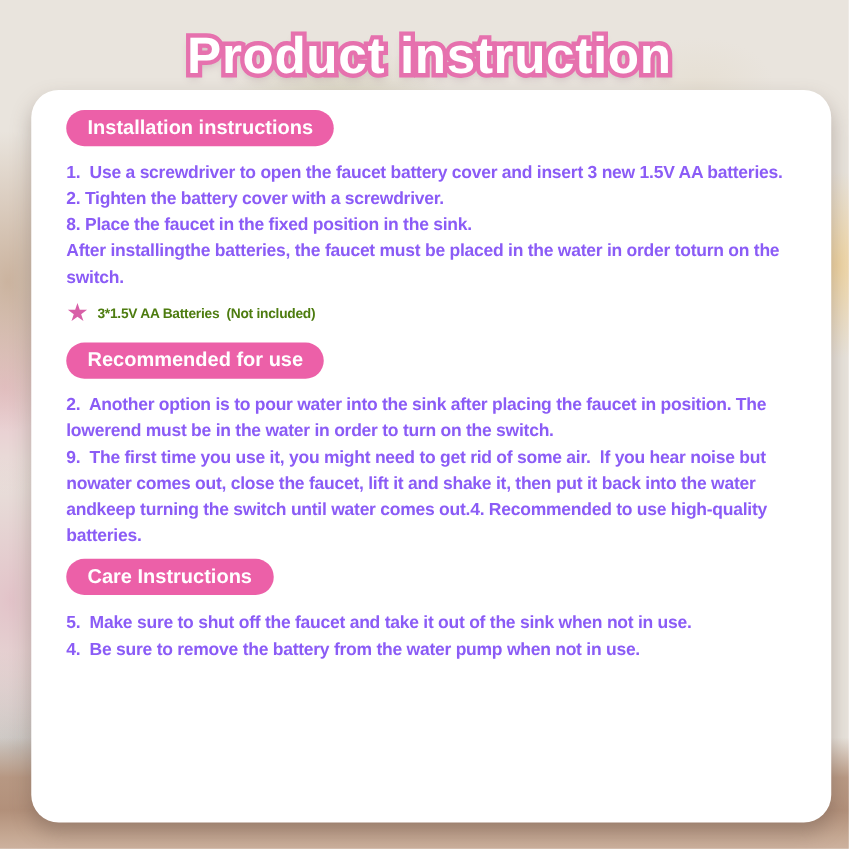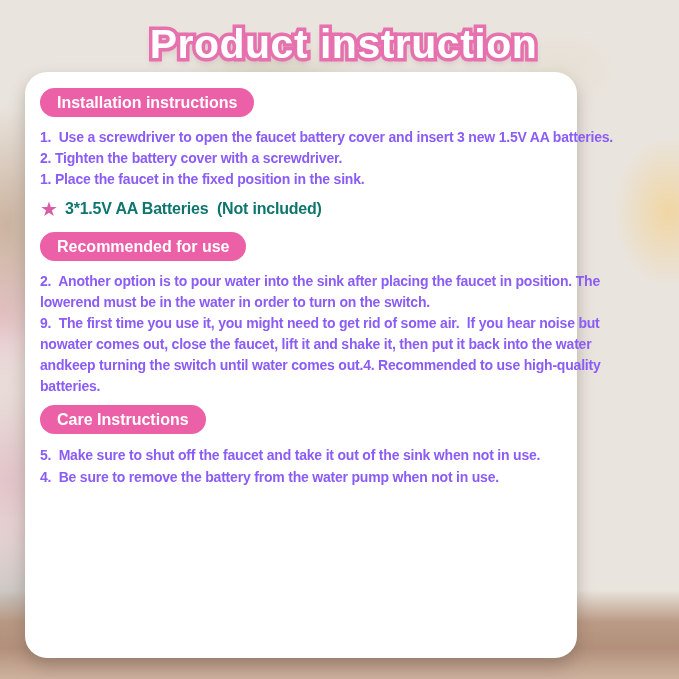--- a/index.html
+++ b/index.html
@@ -43,26 +43,26 @@
   }
   .title .fill {
     position: relative;
     display: block; width: 100%;
     color: #ffffff;
   }
 
   .card {
     position: absolute;
     left: 25px; top: 72px;
-    width: 552px; height: 586px;
+    width: 640px; height: 586px;
     background: #ffffff;
     border-radius: 22px;
     box-shadow: 0 8px 16px rgba(95,75,65,0.35);
     box-sizing: border-box;
-    padding: 16px 16px 0 15px;
+    padding: 16px 16px 0 28px;
   }
 
   .pill {
     display: inline-block;
     background: #ec60a8;
     color: #ffffff;
     font-weight: bold;
     font-size: 16px;
     line-height: 29px;
     padding: 0 17px;
@@ -90,24 +90,24 @@
     display: flex;
     align-items: center;
     gap: 7px;
   }
   .star {
     color: #d85fa7;
     font-size: 20px;
     line-height: 22px;
   }
   .note-text {
-    font-size: 16px;
+    font-size: 11px;
     font-weight: bold;
     letter-spacing: -0.2px;
-    color: #0f766e;
+    color: #4d7c0f;
     white-space: pre-wrap;
   }
   .body-block { margin: 0; }
   .use-body { margin-top: 0; }
 </style>
 </head>
 <body>
 
 <h1 class="title">
   <span class="stroke">Product instruction</span>
@@ -116,21 +116,22 @@
 
 <div class="card">
 
   <div class="pill pill-1">
     <span>Installation instructions</span>
   </div>
 
   <div class="body-block">
     <p class="para">1.  Use a screwdriver to open the faucet battery cover and insert 3 new 1.5V AA batteries.</p>
     <p class="para">2. Tighten the battery cover with a screwdriver.</p>
-    <p class="para">1. Place the faucet in the fixed position in the sink.</p>
+    <p class="para">8. Place the faucet in the fixed position in the sink.</p>
+    <p class="para">After installingthe batteries, the faucet must be placed in the water in order toturn on the switch.</p>
   </div>
 
   <div class="note">
     <span class="star">★</span>
     <span class="note-text">3*1.5V AA Batteries  (Not included)</span>
   </div>
 
   <div>
     <div class="pill pill-2">
       <span>Recommended for use</span>

